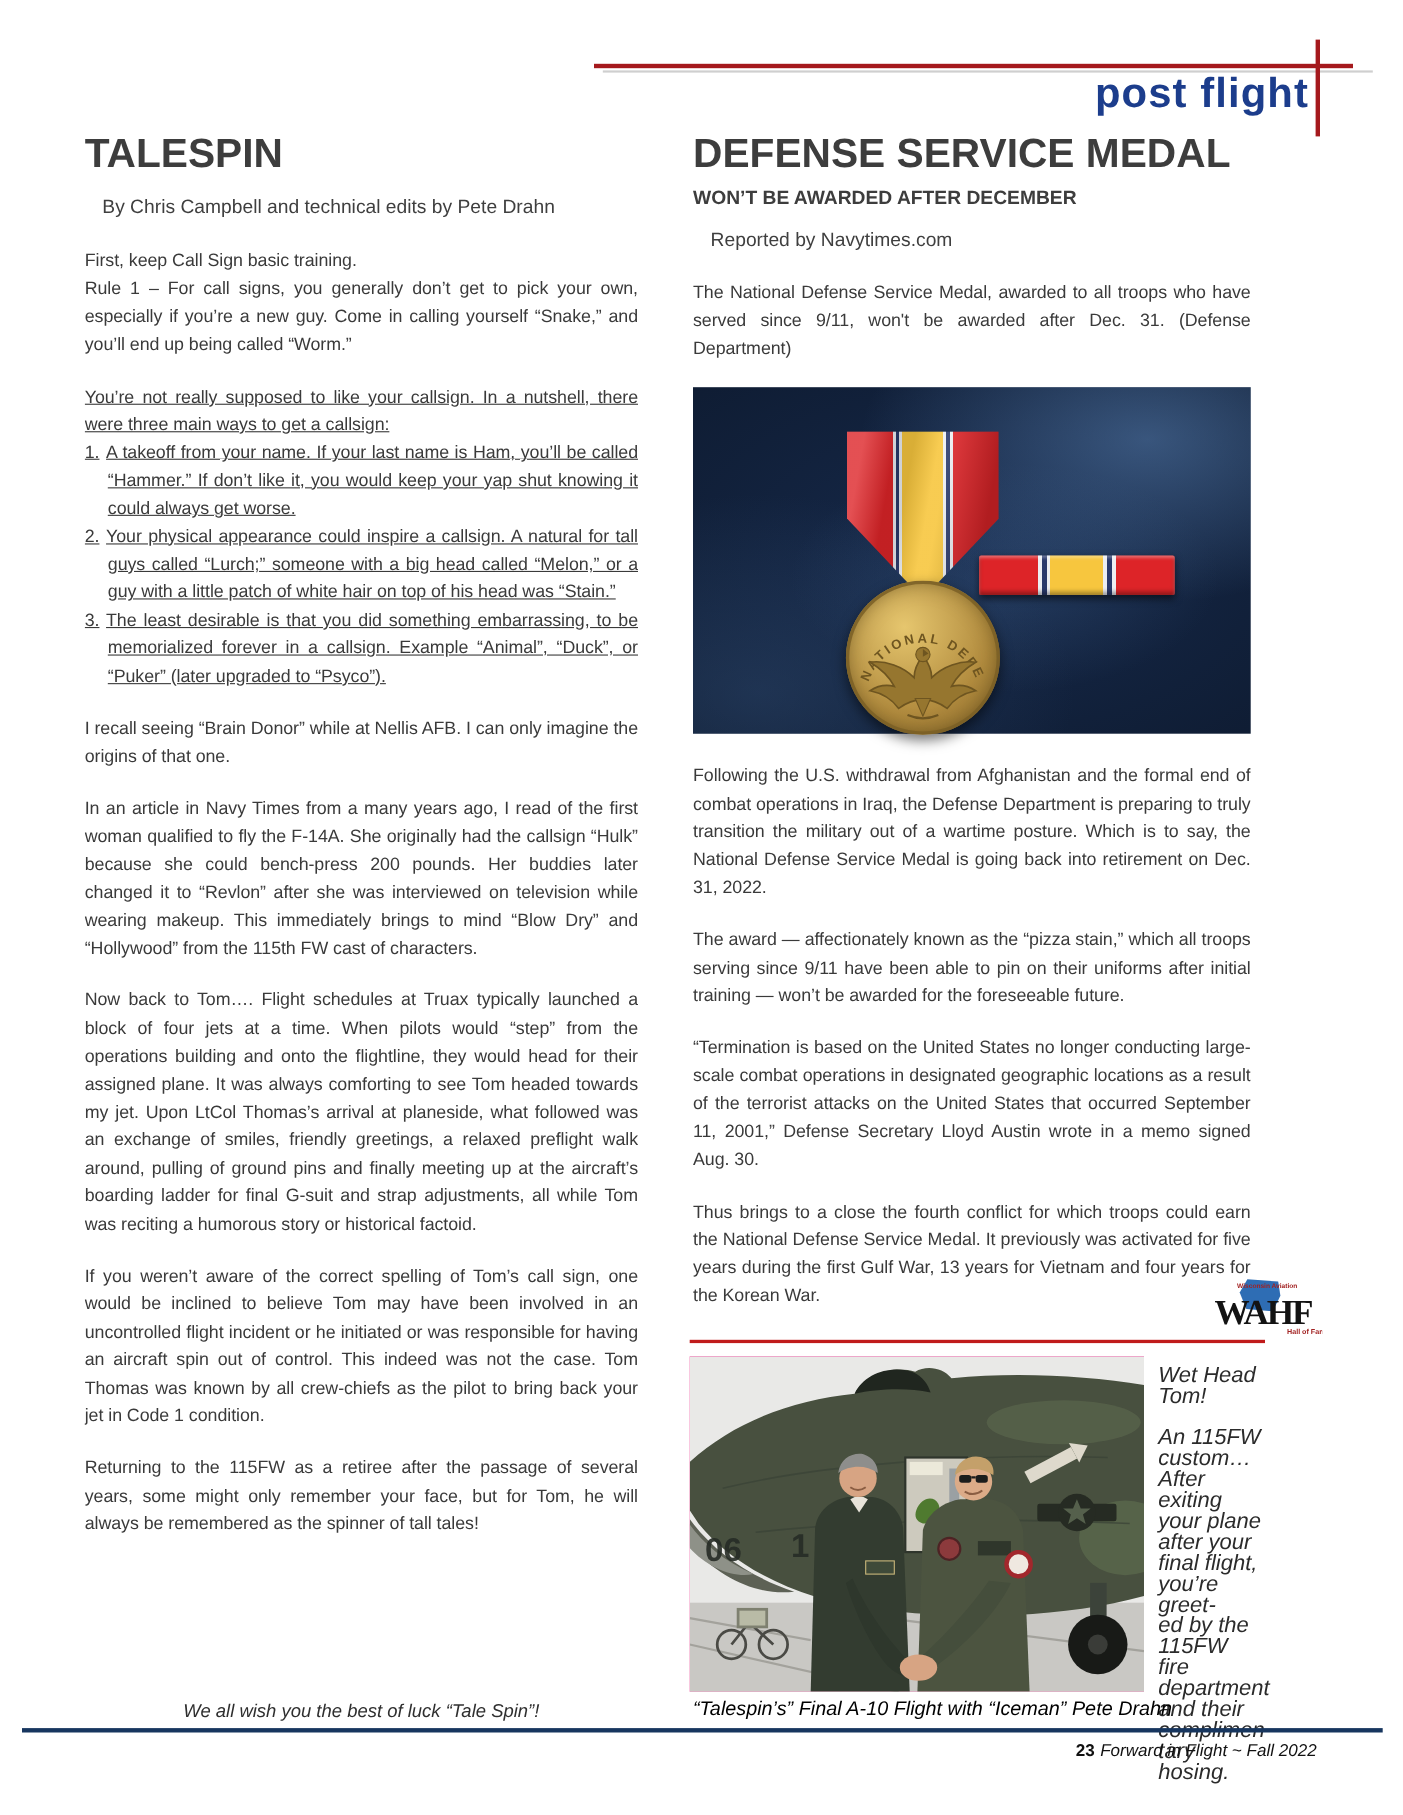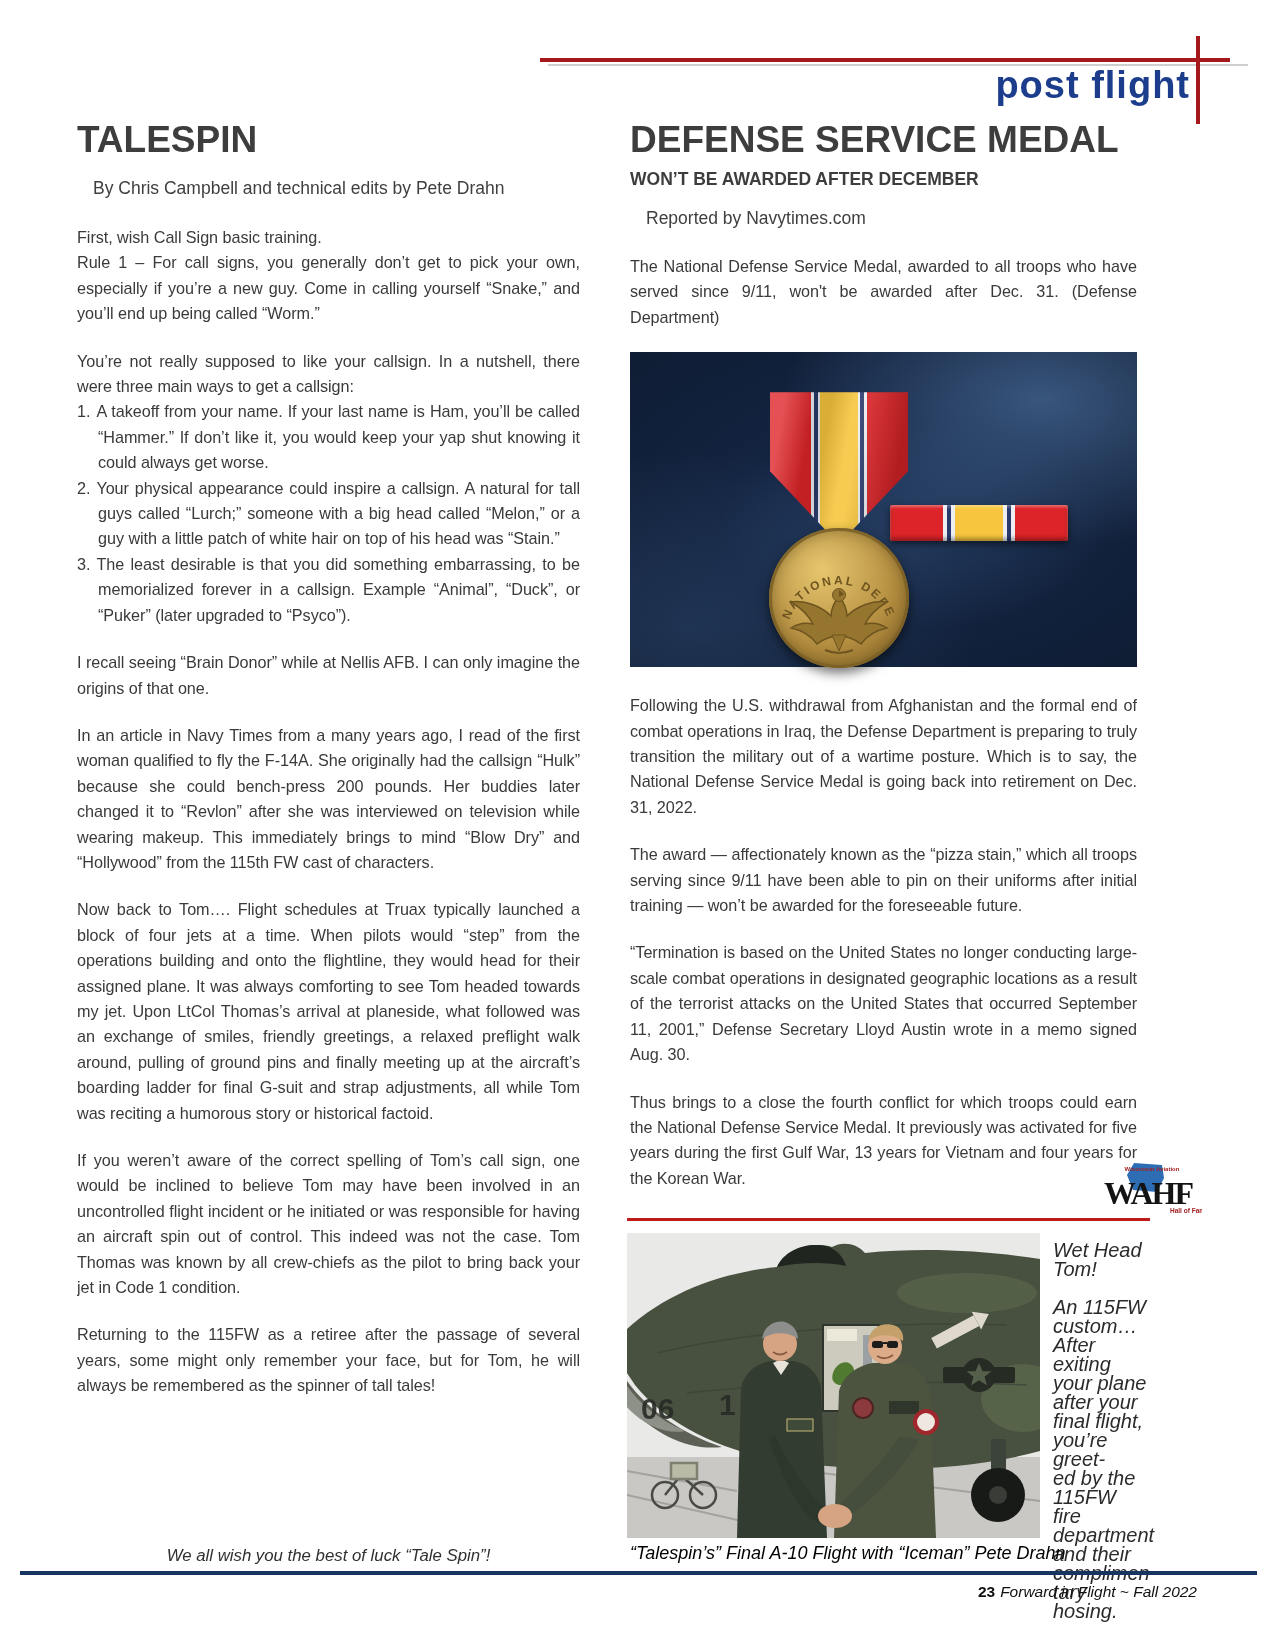--- a/index.html
+++ b/index.html
@@ -15,21 +15,21 @@
 
   
   .col-left{position:absolute;top:120px;left:77px;width:503px;height:1425px;overflow:hidden;}
   .col-right{position:absolute;top:120px;left:630px;width:507px;height:1092px;overflow:hidden;}
   .article-title{font-size:37px;line-height:40px;font-weight:bold;color:#3d3d3d;margin:0 0 8px;}
   .article-sub{font-size:17.5px;line-height:22px;font-weight:bold;color:#3d3d3d;margin:0 0 3px;}
   .article-byline{font-size:17.5px;line-height:24px;color:#3f3f3f;margin:16px;}
   .body-text p{font-size:16.2px;line-height:25.4px;text-align:justify;margin:0 0 22px;color:#3a3a3a;letter-spacing:-0.05px;}
   .intro{margin-top:25px !important;}
   .lead{margin-top:24px !important;}
-  .ways-block{margin:0 0 22px;}
+  .ways-block{margin:0 0 22px;text-decoration:underline;}
   .way{font-size:16.2px;line-height:25.4px;text-align:justify;padding-left:21px;text-indent:-21px;letter-spacing:-0.05px;}
   .way-num{margin-right:6px;}
   .left-closing{position:absolute;top:1546px;left:77px;width:503px;text-align:center;
                 font-style:italic;font-size:16.8px;color:#2f2f2f;}
 
   
   .medal-fig{position:relative;width:520px;height:315px;margin:8px 0 26px -3px;
     background:
       radial-gradient(420px 240px at 80% 15%, rgba(96,138,190,.50), rgba(20,40,70,0) 62%),
       radial-gradient(300px 160px at 55% 55%, rgba(70,105,150,.30), rgba(20,40,70,0) 65%),
@@ -76,21 +76,21 @@
 
   <div class="rule-top"></div>
   <div class="rule-top-shadow"></div>
   <div class="rule-vert"></div>
   <div class="brand">post flight</div>
 
   <div class="col-left body-text">
     <h1 class="article-title">TALESPIN</h1>
     <div class="article-byline">By Chris Campbell and technical edits by Pete Drahn</div>
 
-    <p class="intro"><span>First, wish Call Sign basic training.</span><br>
+    <p class="intro"><span>First, keep Call Sign basic training.</span><br>
       <span>Rule 1 – For call signs, you generally don’t get to pick your own, especially if you’re a new guy. Come in calling yourself “Snake,” and you’ll end up being called “Worm.”</span></p>
 
     <div class="ways-block">
       <div class="way" style="padding-left:0;text-indent:0;">You’re not really supposed to like your callsign. In a nutshell, there were three main ways to get a callsign:</div>
       <div class="way"><span class="way-num">1.</span><span>A takeoff from your name. If your last name is Ham, you’ll be called “Hammer.” If don’t like it, you would keep your yap shut knowing it could always get worse.</span></div>
       <div class="way"><span class="way-num">2.</span><span>Your physical appearance could inspire a callsign. A natural for tall guys called “Lurch;” someone with a big head called “Melon,” or a guy with a little patch of white hair on top of his head was “Stain.”</span></div>
       <div class="way"><span class="way-num">3.</span><span>The least desirable is that you did something embarrassing, to be memorialized forever in a callsign. Example “Animal”, “Duck”, or “Puker” (later upgraded to “Psyco”).</span></div>
     </div>
 
     <p>I recall seeing “Brain Donor” while at Nellis AFB.  I can only imagine the origins of that one.</p>

